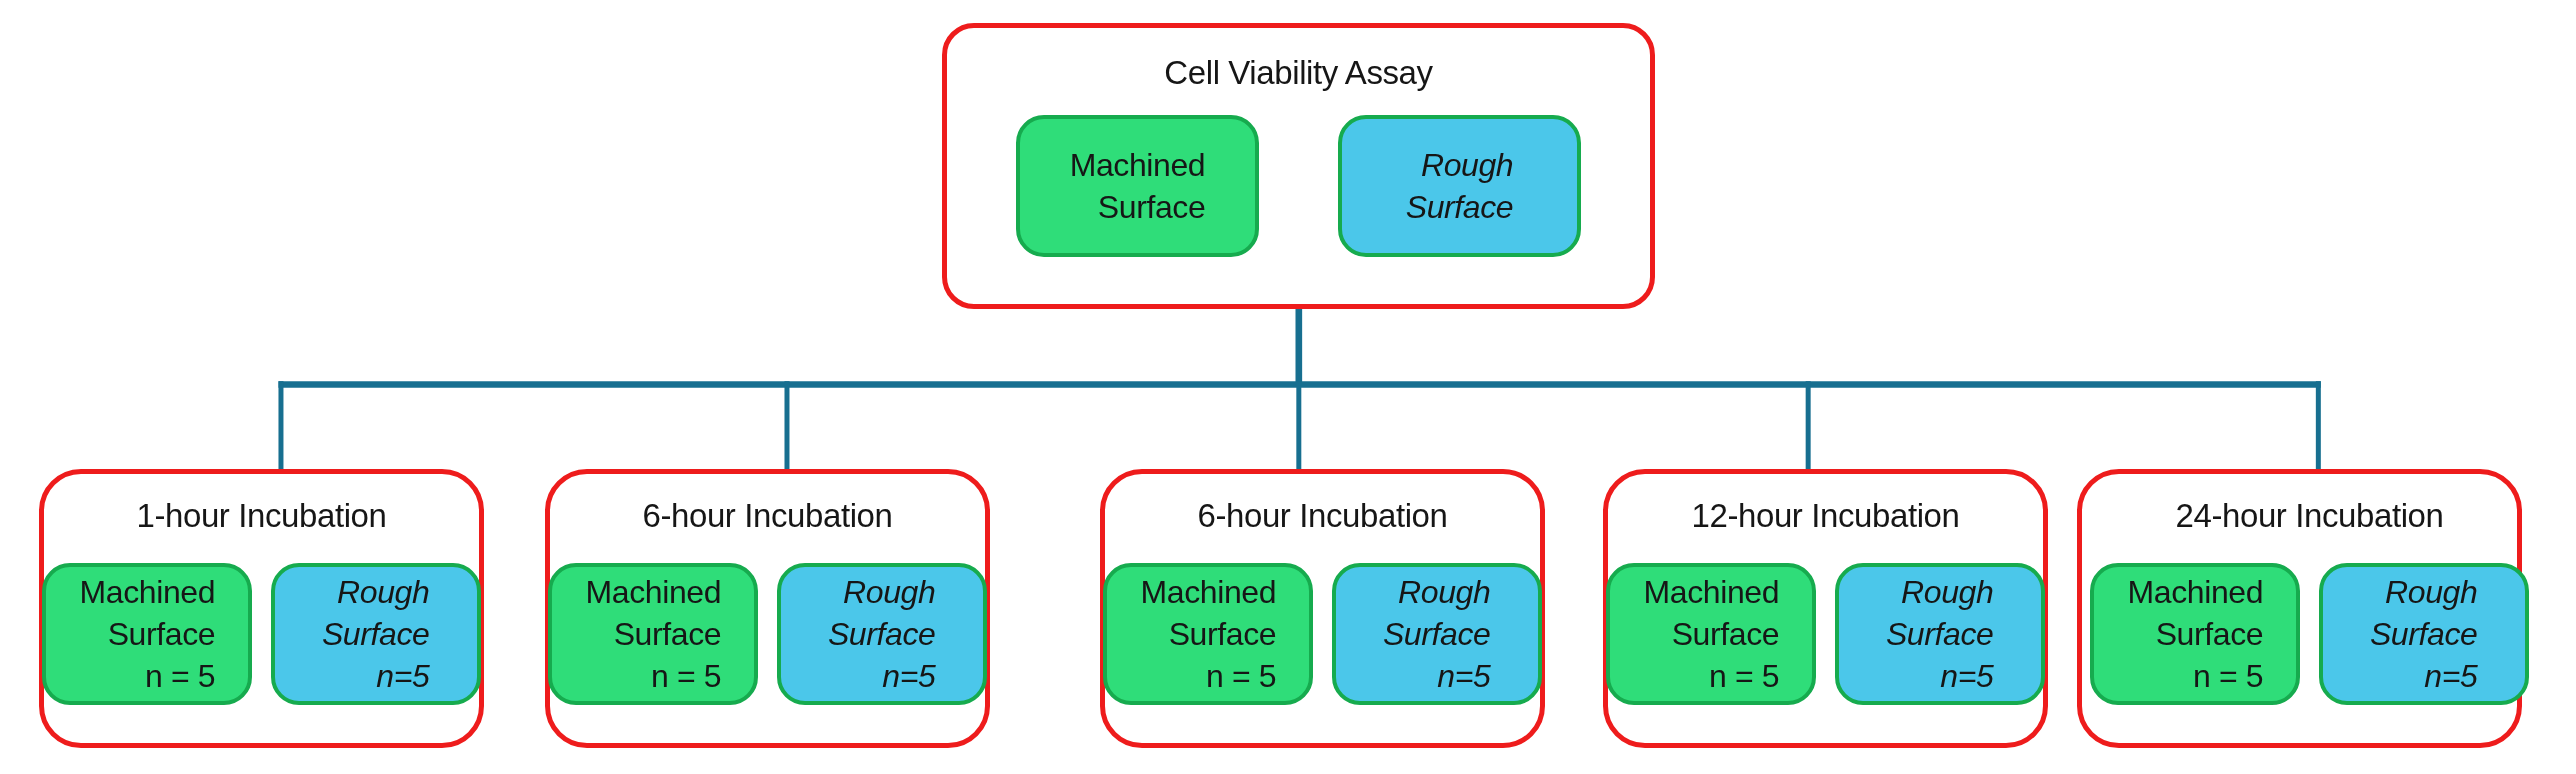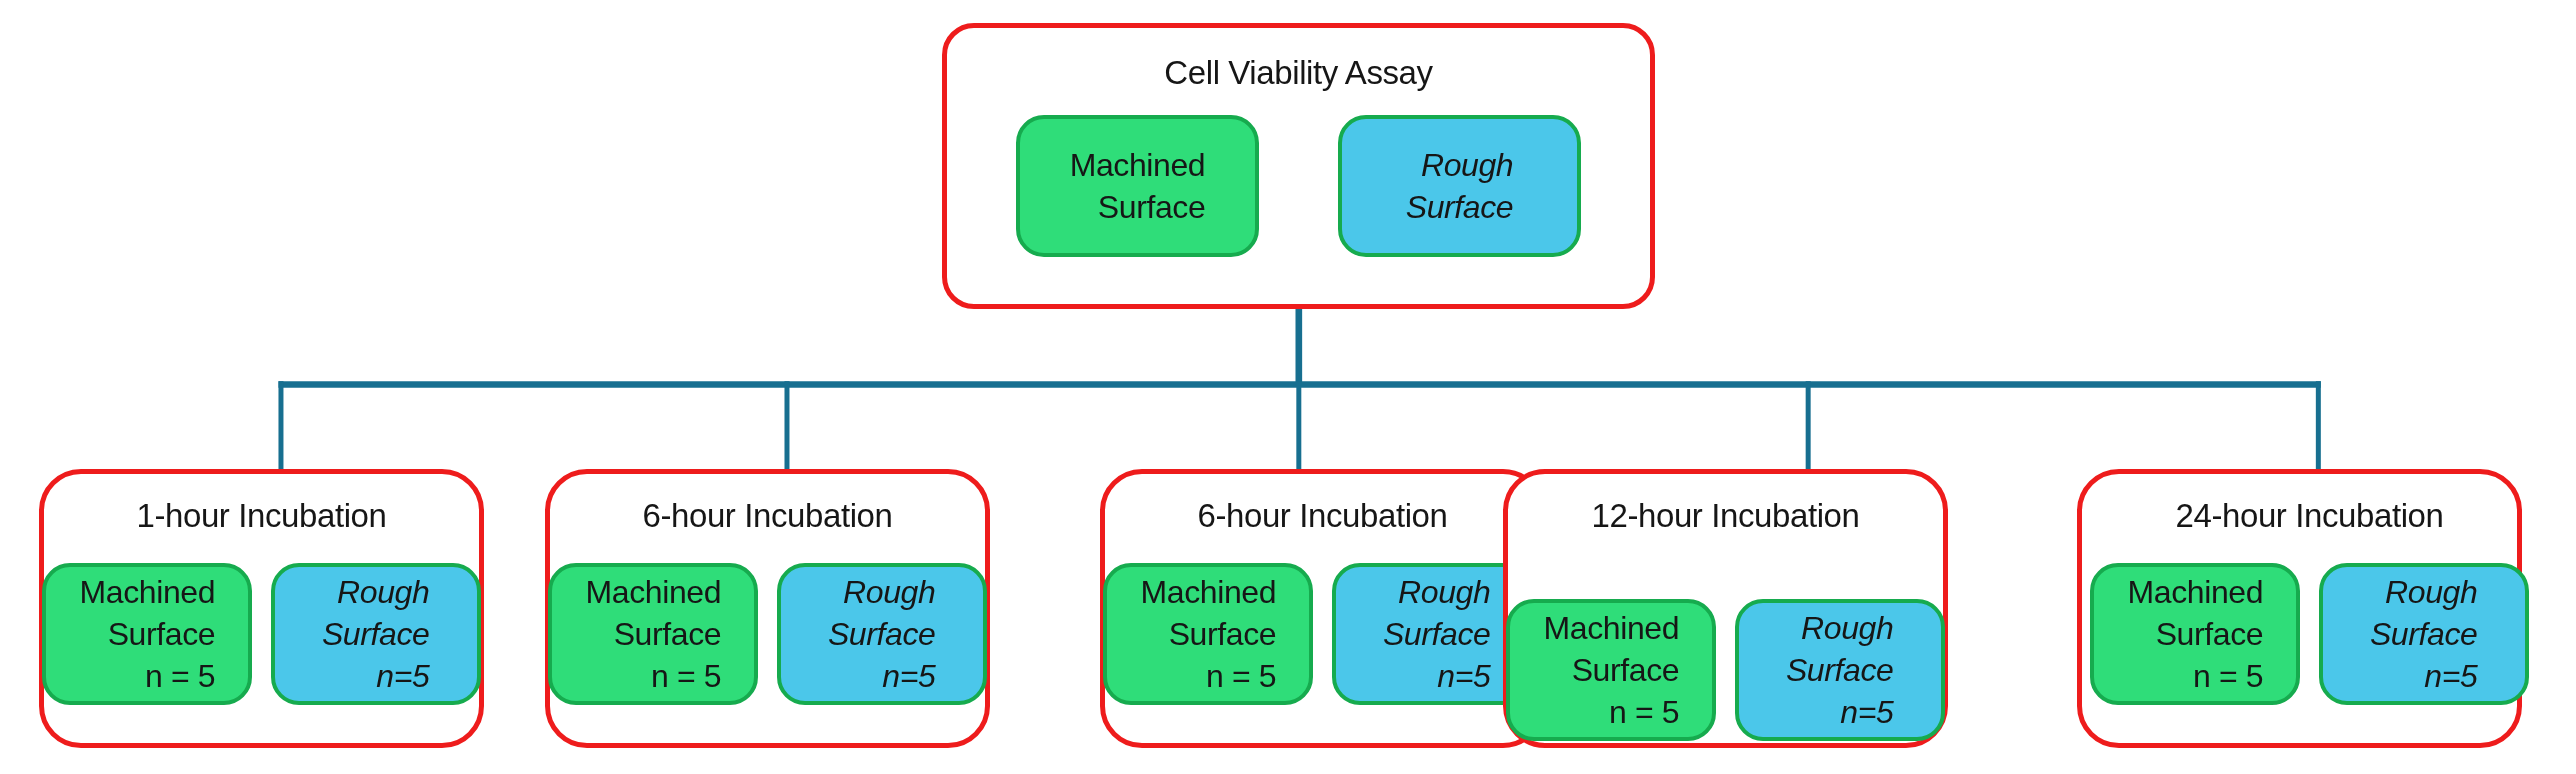--- a/index.html
+++ b/index.html
@@ -49,21 +49,21 @@
     border-radius: 32px;
   }
   .child-node {
     top: 469px;
     width: 445px; height: 279px;
     border-radius: 42px;
   }
   .child-1 { left: 39px; }
   .child-2 { left: 545px; }
   .child-3 { left: 1100px; }
-  .child-4 { left: 1503px; gap: 36px; }
+  .child-4 { left: 1603px; }
   .child-5 { left: 2077px; padding-left: 20px; }
 
   .node-title {
     font-size: 33px;
     line-height: 40px;
     font-weight: 500;
     letter-spacing: -0.4px;
     text-align: center;
     white-space: nowrap;
   }

